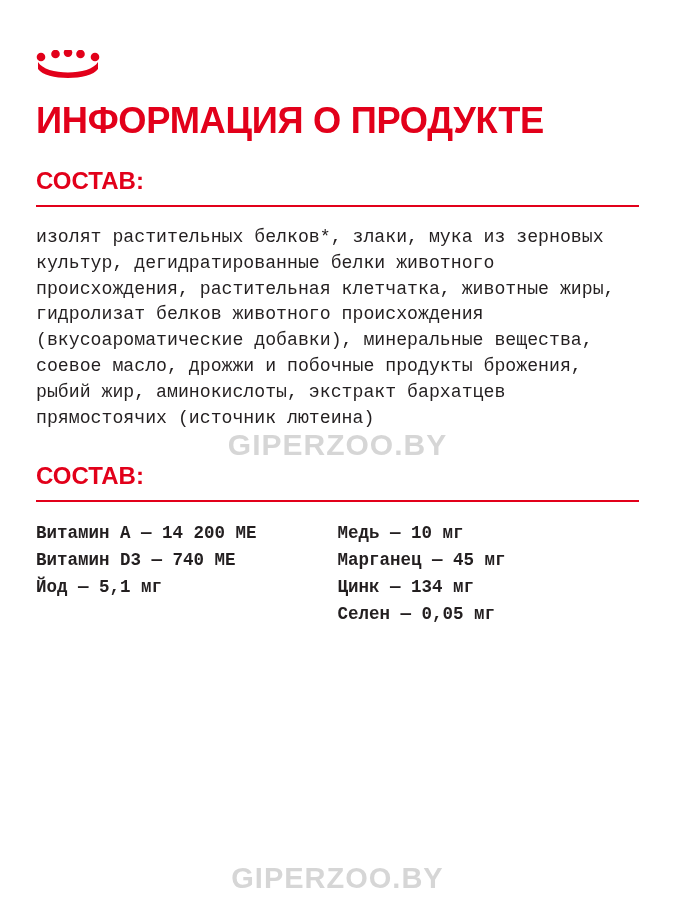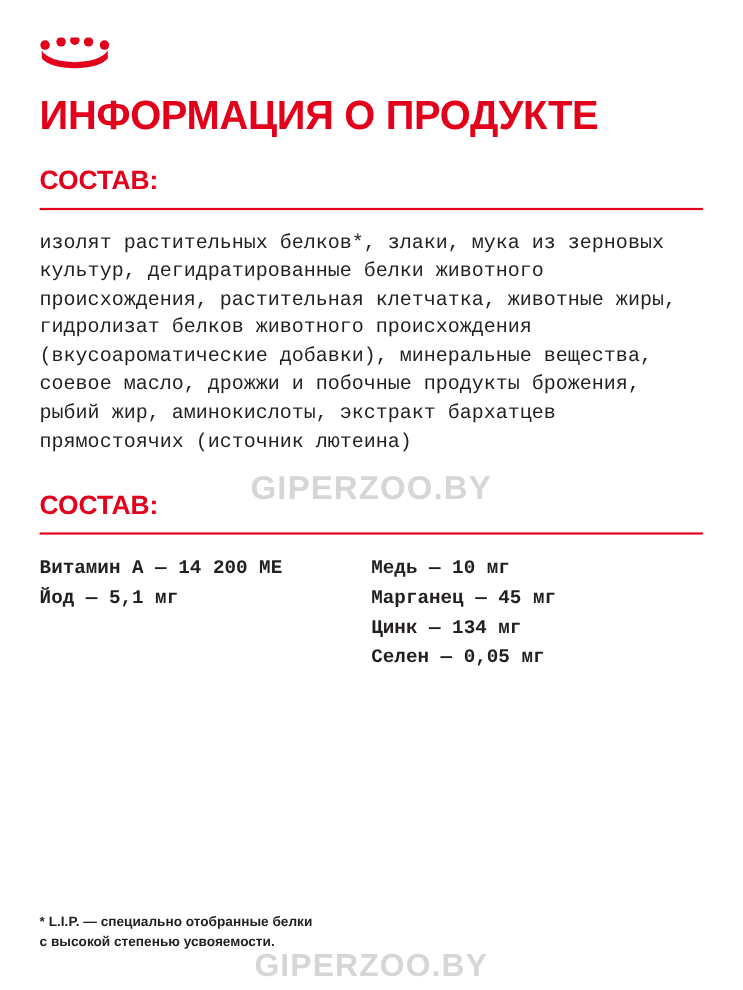--- a/index.html
+++ b/index.html
@@ -13,21 +13,21 @@
     font-family: "Liberation Sans", sans-serif;
     color: #231f20;
     position: relative;
     overflow: hidden;
   }
   .page {
     position: relative;
     width: 675px;
     height: 900px;
     box-sizing: border-box;
-    padding: 34px 36px 0 36px;
+    padding: 50px 36px 0 36px;
   }
   
   .crown {
     width: 64px;
     height: 34px;
     margin-bottom: 18px;
   }
   
   .main-title {
     font-size: 37px;
@@ -133,32 +133,29 @@
     <hr class="rule">
     <p class="composition">изолят растительных белков*, злаки, мука из зерновых культур, дегидратированные белки животного происхождения, растительная клетчатка, животные жиры, гидролизат белков животного происхождения (вкусоароматические добавки), минеральные вещества, соевое масло, дрожжи и побочные продукты брожения, рыбий жир, аминокислоты, экстракт бархатцев прямостоячих (источник лютеина)</p>
   </div>
 
   <div class="additives-section">
     <h2 class="section-title">СОСТАВ:</h2>
     <hr class="rule">
     <div class="additives-grid">
       <div class="additives-col">
         <div class="additive-item">Витамин A — 14 200 МЕ</div>
+        <div class="additive-item">Витамин D3 — 740 МЕ</div>
         <div class="additive-item">Йод — 5,1 мг</div>
       </div>
       <div class="additives-col">
         <div class="additive-item">Медь — 10 мг</div>
         <div class="additive-item">Марганец — 45 мг</div>
         <div class="additive-item">Цинк — 134 мг</div>
         <div class="additive-item">Селен — 0,05 мг</div>
       </div>
     </div>
   </div>
 
-  <div class="footnote">
-    <div>* L.I.P. — специально отобранные белки</div>
-    <div>с высокой степенью усвояемости.</div>
-  </div>
 
   <div class="watermark top">GIPERZOO.BY</div>
   <div class="watermark bottom">GIPERZOO.BY</div>
 
 </div>
 
 </body></html>

